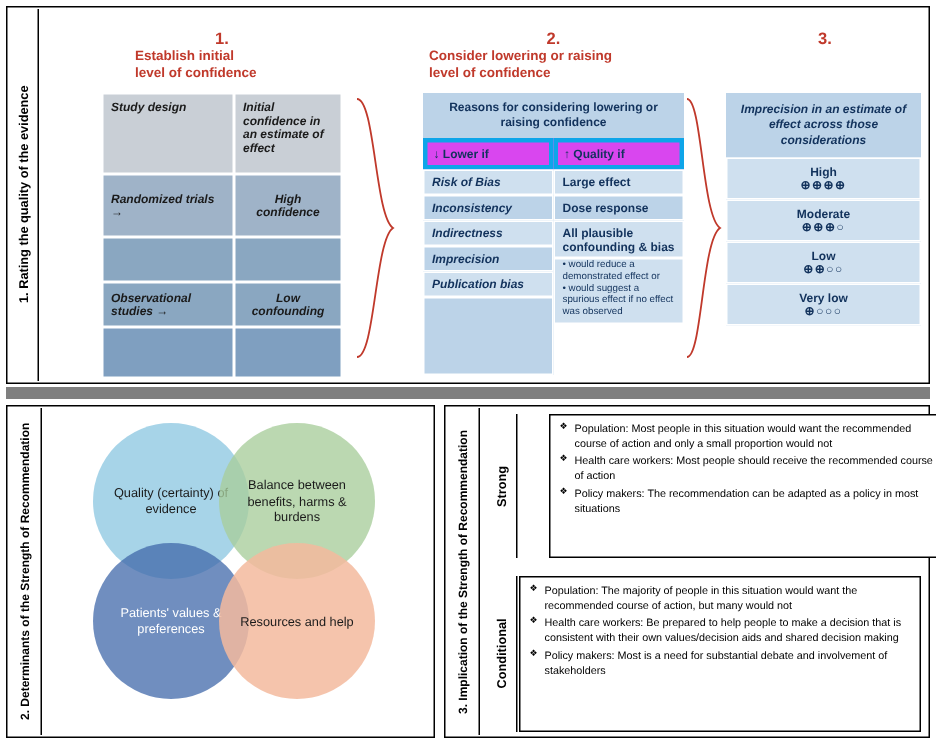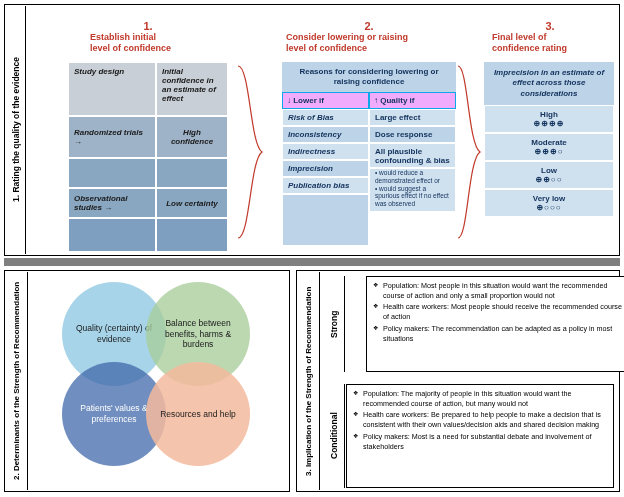--- a/index.html
+++ b/index.html
@@ -27,21 +27,21 @@
   .g1{background:#c9cfd6;}
   .g2{background:#9fb3c8;}
   .g3{background:#8aa7c1;}
   .g4{background:#7f9fc0;}
 
   
   #t2{left:282px;top:62px;width:174px;height:180px;}
   #t2 .cell{box-sizing:border-box;padding:3px 5px;font-size:8px;font-weight:bold;color:#12325c;}
   #t2 .hdr{background:#bcd3e8;color:#12325c;font-size:8px;font-weight:bold;text-align:center;padding:5px 6px;line-height:1.25;}
   #t2 .subhdr{display:flex;}
-  #t2 .subhdr div{width:50%;box-sizing:border-box;background:#f0abfc;font-size:8px;font-weight:bold;padding:3px 4px;color:#12325c;border:1px solid #0ea5e9;}
+  #t2 .subhdr div{width:50%;box-sizing:border-box;background:#d946ef;font-size:8px;font-weight:bold;padding:3px 4px;color:#12325c;border:3px solid #0ea5e9;}
   #t2 .body{display:flex;}
   #t2 .colL{width:50%;font-style:italic;}
   #t2 .colR{width:50%;}
   #t2 .rowcell{border:1px solid #fff;background:#cfe0ef;}
   #t2 .rowcell.alt{background:#bcd3e8;}
   #t2 .small{font-size:6.5px;font-weight:normal;line-height:1.2;}
 
   
   #t3{left:484px;top:62px;width:130px;height:180px;}
   #t3 .hdr{background:#bcd3e8;color:#12325c;font-size:8px;font-weight:bold;text-align:center;padding:6px 8px;line-height:1.3;font-style:italic;}
@@ -93,40 +93,38 @@
     <div class="col-head" style="white-space:pre-line;">Establish initial
 level of confidence</div>
   </div>
   <div class="abs" style="left:286px;top:20px;width:166px;">
     <div class="col-num">2.</div>
     <div class="col-head" style="white-space:pre-line;">Consider lowering or raising
 level of confidence</div>
   </div>
   <div class="abs" style="left:492px;top:20px;width:116px;">
     <div class="col-num">3.</div>
-    <div class="col-head" style="white-space:pre-line;">Final level of
-confidence rating</div>
   </div>
 
   <div class="abs" id="t1">
     <div class="r">
       <div class="c left g1" style="height:54px;">Study design</div>
       <div class="c right g1" style="height:54px;text-align:left;">Initial confidence in an estimate of effect</div>
     </div>
     <div class="r">
       <div class="c left g2" style="height:42px;display:flex;align-items:center;">Randomized trials →</div>
       <div class="c right g2" style="height:42px;display:flex;align-items:center;justify-content:center;">High confidence</div>
     </div>
     <div class="r">
       <div class="c left g3" style="height:30px;"></div>
       <div class="c right g3" style="height:30px;"></div>
     </div>
     <div class="r">
       <div class="c left g3" style="height:30px;display:flex;align-items:center;">Observational studies →</div>
-      <div class="c right g3" style="height:30px;display:flex;align-items:center;justify-content:center;">Low certainty</div>
+      <div class="c right g3" style="height:30px;display:flex;align-items:center;justify-content:center;">Low confounding</div>
     </div>
     <div class="r">
       <div class="c left g4" style="height:34px;"></div>
       <div class="c right g4" style="height:34px;"></div>
     </div>
   </div>
 
   <div class="abs bracket" style="left:236px;top:64px;width:40px;height:176px;">
     <svg width="40" height="176" viewBox="0 0 40 176">
       <path d="M2 2 C 14 2, 14 80, 26 88 C 14 96, 14 174, 2 174" fill="none" stroke="#c0392b" stroke-width="1.2"></path>

